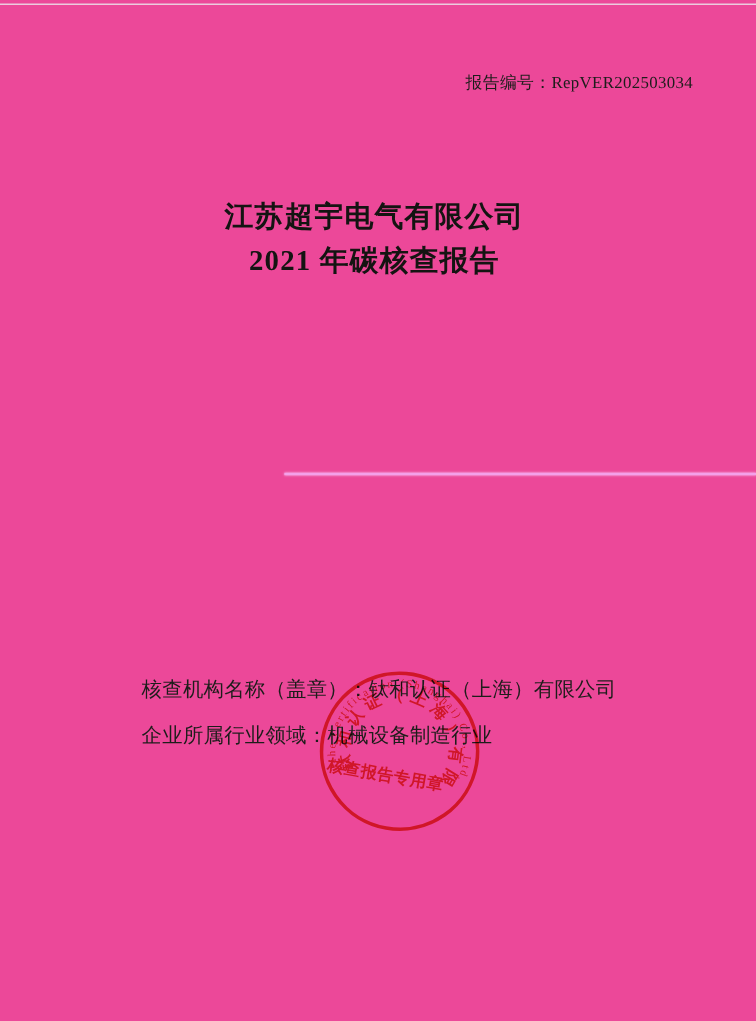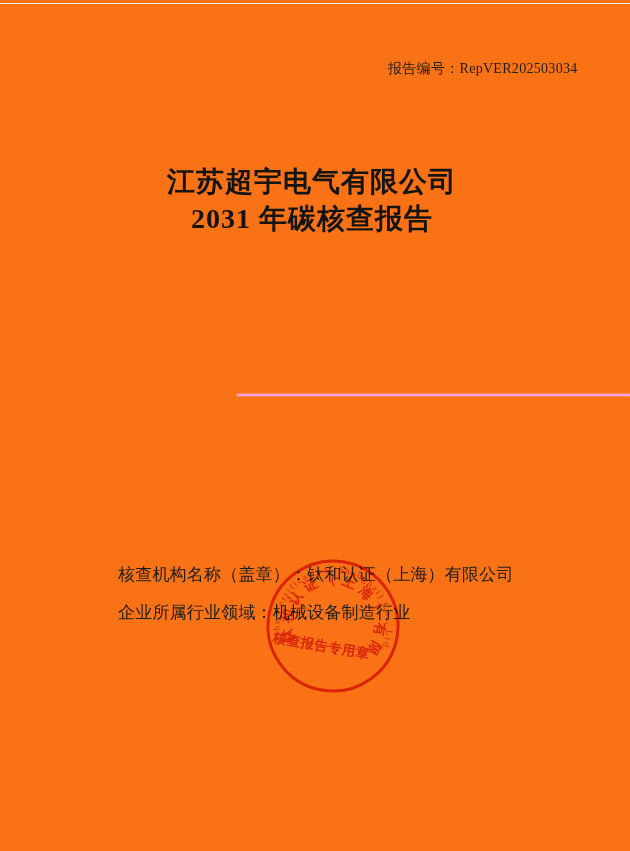--- a/index.html
+++ b/index.html
@@ -4,34 +4,34 @@
 <style>
   html,body{margin:0;padding:0;}
   body{
     width:630px;height:851px;
     background:#ffffff;
     position:relative;
     overflow:hidden;
     font-family:"Liberation Serif","DejaVu Serif",serif;
     color:#1d1d1b;
   }
-  .page{position:absolute;inset:0;background:#f97316;}
+  .page{position:absolute;inset:0;background:#ec4899;}
   .top-edge-artifact{
     position:absolute;top:3px;left:0;width:630px;height:1px;
     background:#ececef;
   }
   .report-no{
     position:absolute;top:60px;left:388px;
     font-size:14px;letter-spacing:0.3px;white-space:nowrap;
   }
   .title-block{
     position:absolute;top:163px;left:0;width:624px;
     text-align:center;
     font-weight:bold;
-    font-size:28px;
+    font-size:24px;
     line-height:37px;
     letter-spacing:1px;
     color:#141412;
   }
   .divider{
     position:absolute;top:394px;left:237px;width:393px;height:2px;
     background:#f4a0ea;
     box-shadow:0 0 2px #f9c8f3;
   }
   .info-block{
@@ -55,21 +55,21 @@
 <div class="page">
 
   <div class="top-edge-artifact"></div>
 
   <div class="report-no">
     <span>报告编号：</span><span>RepVER202503034</span>
   </div>
 
   <div class="title-block">
     <div>江苏超宇电气有限公司</div>
-    <div>2031 年碳核查报告</div>
+    <div>2021 年碳核查报告</div>
   </div>
 
   <div class="divider"></div>
 
   <div class="info-block">
     <div>核查机构名称（盖章）：钛和认证（上海）有限公司</div>
     <div>企业所属行业领域：机械设备制造行业</div>
   </div>
 
   <svg class="stamp" viewBox="0 0 170 170" width="170" height="170">

